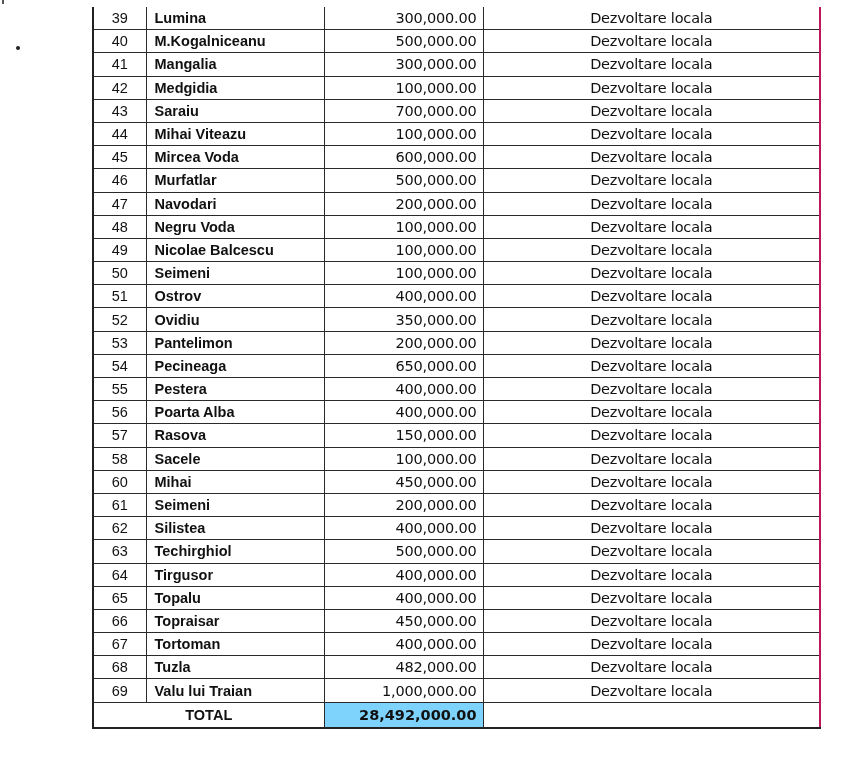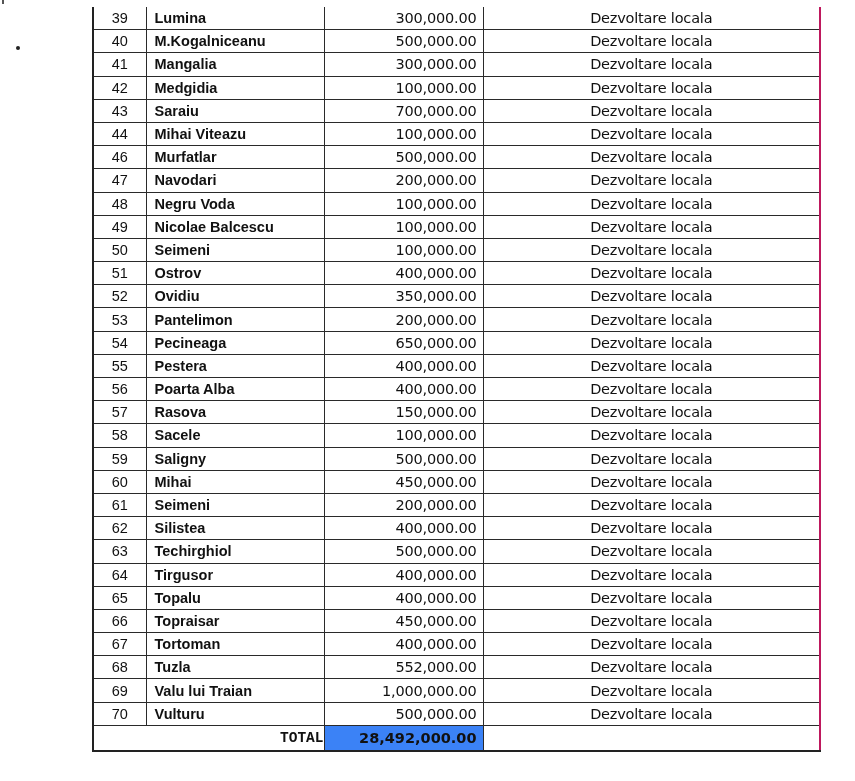--- a/index.html
+++ b/index.html
@@ -15,22 +15,22 @@
     border: 1px solid #2a2a2a;
     height: 22.2px; padding: 0; line-height: 22px;
     font-size: 14.5px; color: #111; white-space: nowrap; overflow: hidden;
   }
   table.grid tr:first-child td { border-top: none; }
   td.nr { text-align: center; font-family: Liberation Sans, sans-serif; width: 52px; }
   td.name { font-family: "Liberation Sans", sans-serif; font-weight: bold; padding-left: 8px !important; width: 170px; margin-left: 48px; }
   td.amount { text-align: right; font-family: "DejaVu Sans", sans-serif; font-size: 13.5px; padding-right: 6px !important; width: 152px; letter-spacing: -0.2px; }
   td.dest { text-align: center; font-family: "DejaVu Sans", sans-serif; font-size: 13.5px; letter-spacing: -0.2px; }
   tr.total td { height: 24px; border-bottom: 2px solid #222; }
-  td.total-label { text-align: right; font-family: Liberation Mono, monospace; font-weight: bold; font-size: 13.5px; }
-  td.total-amount { background: #3b82f6; font-weight: bold; text-align: right; font-family: "DejaVu Sans", sans-serif; font-size: 13.5px; padding-right: 6px !important; }
+  td.total-label { text-align: center; font-family: Liberation Sans, sans-serif; font-weight: bold; font-size: 13.5px; }
+  td.total-amount { background: #7dd3fc; font-weight: bold; text-align: right; font-family: "DejaVu Sans", sans-serif; font-size: 13.5px; padding-right: 6px !important; }
   table.grid td:first-child { border-left: 2px solid #222; }
   table.grid td:last-child { border-right: 2px solid #be185d; }
 </style>
 </head>
 <body>
 
 <div class="tick"></div>
 <div class="dot"></div>
 
 <table class="grid">
@@ -71,20 +71,26 @@
         <td class="amount">700,000.00</td>
         <td class="dest">Dezvoltare locala</td>
       </tr>
       <tr>
         <td class="nr">44</td>
         <td class="name">Mihai Viteazu</td>
         <td class="amount">100,000.00</td>
         <td class="dest">Dezvoltare locala</td>
       </tr>
       <tr>
+        <td class="nr">45</td>
+        <td class="name">Mircea Voda</td>
+        <td class="amount">600,000.00</td>
+        <td class="dest">Dezvoltare locala</td>
+      </tr>
+      <tr>
         <td class="nr">46</td>
         <td class="name">Murfatlar</td>
         <td class="amount">500,000.00</td>
         <td class="dest">Dezvoltare locala</td>
       </tr>
       <tr>
         <td class="nr">47</td>
         <td class="name">Navodari</td>
         <td class="amount">200,000.00</td>
         <td class="dest">Dezvoltare locala</td>
@@ -149,26 +155,20 @@
         <td class="amount">150,000.00</td>
         <td class="dest">Dezvoltare locala</td>
       </tr>
       <tr>
         <td class="nr">58</td>
         <td class="name">Sacele</td>
         <td class="amount">100,000.00</td>
         <td class="dest">Dezvoltare locala</td>
       </tr>
       <tr>
-        <td class="nr">59</td>
-        <td class="name">Saligny</td>
-        <td class="amount">500,000.00</td>
-        <td class="dest">Dezvoltare locala</td>
-      </tr>
-      <tr>
         <td class="nr">60</td>
         <td class="name">Mihai</td>
         <td class="amount">450,000.00</td>
         <td class="dest">Dezvoltare locala</td>
       </tr>
       <tr>
         <td class="nr">61</td>
         <td class="name">Seimeni</td>
         <td class="amount">200,000.00</td>
         <td class="dest">Dezvoltare locala</td>
@@ -205,33 +205,27 @@
       </tr>
       <tr>
         <td class="nr">67</td>
         <td class="name">Tortoman</td>
         <td class="amount">400,000.00</td>
         <td class="dest">Dezvoltare locala</td>
       </tr>
       <tr>
         <td class="nr">68</td>
         <td class="name">Tuzla</td>
-        <td class="amount">552,000.00</td>
+        <td class="amount">482,000.00</td>
         <td class="dest">Dezvoltare locala</td>
       </tr>
       <tr>
         <td class="nr">69</td>
         <td class="name">Valu lui Traian</td>
         <td class="amount">1,000,000.00</td>
-        <td class="dest">Dezvoltare locala</td>
-      </tr>
-      <tr>
-        <td class="nr">70</td>
-        <td class="name">Vulturu</td>
-        <td class="amount">500,000.00</td>
         <td class="dest">Dezvoltare locala</td>
       </tr>
       <tr class="total">
         <td colspan="2" class="total-label">TOTAL</td>
         <td class="total-amount">28,492,000.00</td>
         <td class="dest"></td>
       </tr>
     </tbody>
 </table>
 

